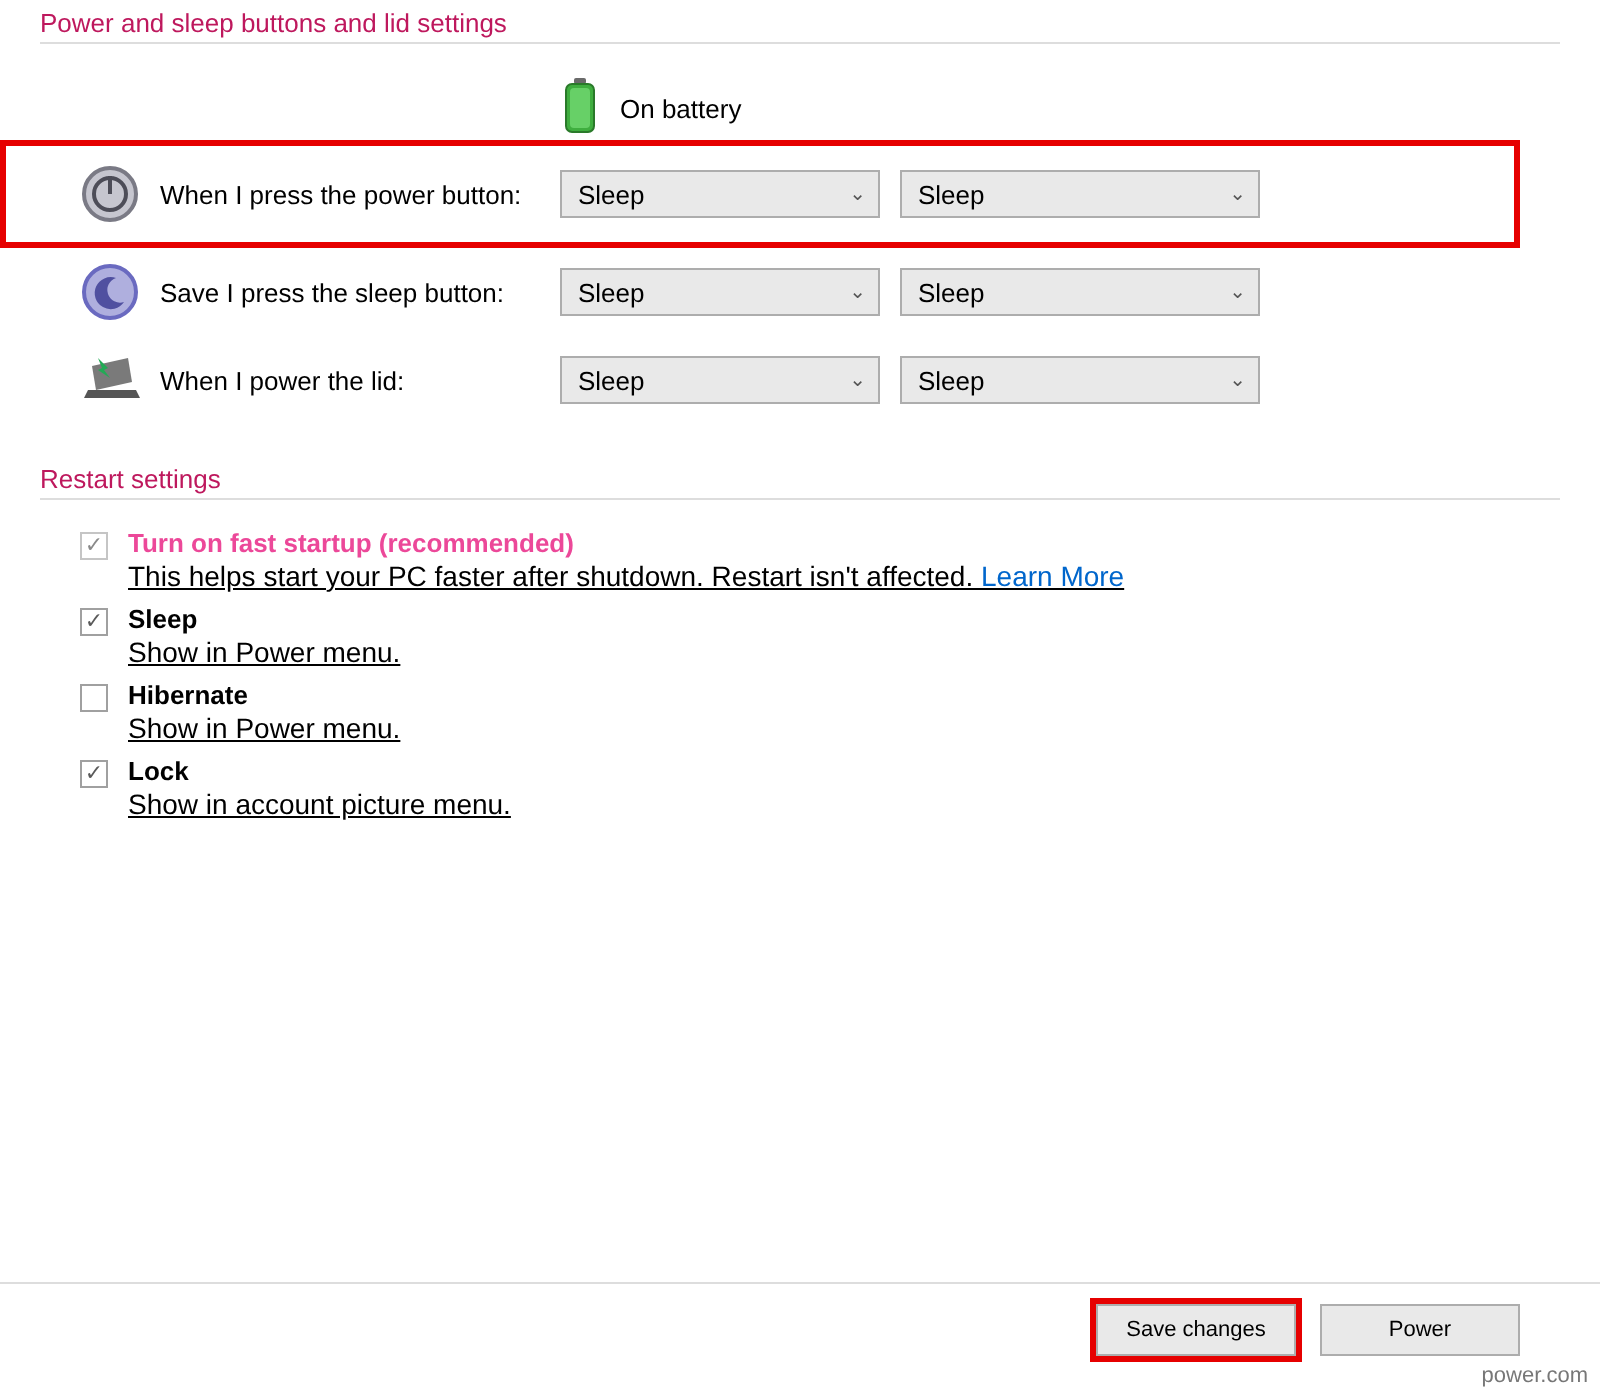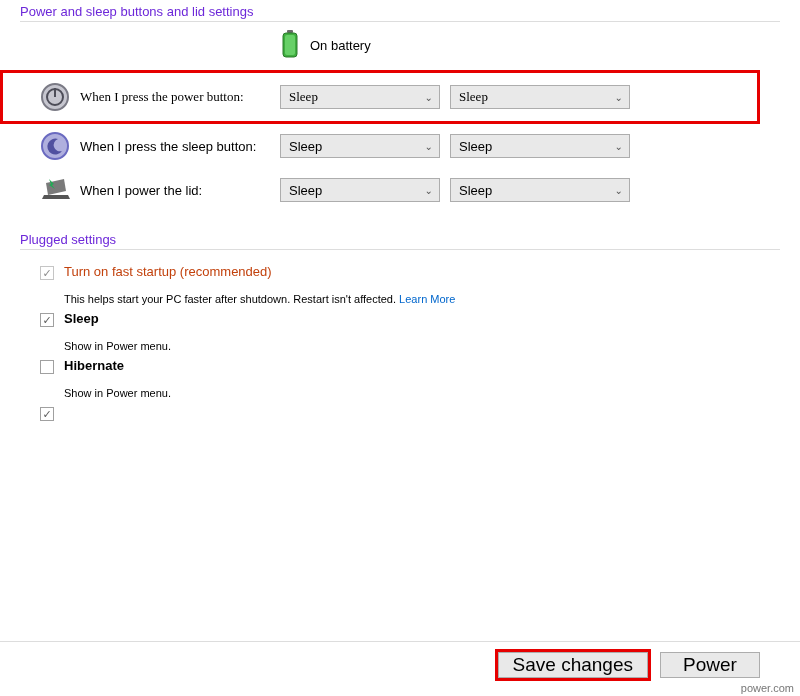--- a/index.html
+++ b/index.html
@@ -9,31 +9,31 @@
     font-family: "Segoe UI", Tahoma, sans-serif;
     font-size: 13px;
     color: #000;
     background: #fff;
     width: 800px;
     height: 696px;
     position: relative;
   }
   .section-title {
     font-size: 13px;
-    color: #6d28d9;
+    color: #be185d;
     padding: 4px 0 2px 20px;
   }
   .thin-divider {
     margin: 0 20px 8px 20px;
     border: none;
     border-top: 1px solid #ddd;
   }
   .header-row {
     display: flex;
-    align-items: flex-start;
+    align-items: flex-end;
     height: 40px;
   }
   .combo-col  { width: 170px; padding-right: 10px;}
   .combo-col2 { width: 190px; }
 
   .col-hdr { display:flex; align-items:center; gap:10px; }
   .col-hdr-txt { font-size:13px; }
 
   .opt-row {
     display: flex;
@@ -81,41 +81,41 @@
   }
   .chk.checked::after{
     content: "✓";
     font-size: 11px;
     line-height: 11px;
     color: #8a8a8a;
   }
   .chk.checked.primary::after{ color:#5a5a5a; }
   .chk.disabled{ border-color:#c5c5c5; }
   .chk-body { display:flex; flex-direction:column; }
-  .chk-title { font-weight:400; color:#c2410c; }
+  .chk-title { font-weight:700; color:#ec4899; }
   .chk-title.active { color:#000; font-weight:600; }
-  .chk-desc  { color:#000; font-size:11px; margin-top:14px; }
+  .chk-desc  { color:#000; font-size:14px; margin-top:1px;text-decoration:underline; }
   a.learn { color:#0066cc; text-decoration:none; }
   .footer-bar {
     position:absolute;
     left:0; right:0;
     bottom:18px;
     border-top:1px solid #ddd;
     padding-top:10px;
     display:flex;
     justify-content:flex-end;
     gap: 12px;
     padding-right: 40px;
   }
   .win-btn {
     min-width: 100px;
     height: 26px;
     background:#e9e9e9;
     border:1px solid #adadad;
-    font-size:19px;
+    font-size:11px;
     font-family:inherit;
     display:inline-flex;
     align-items:center;
     justify-content:center;
     padding: 0 14px;
   }
   .save-highlight{
     box-shadow: 0 0 0 3px #e60000;
   }
   .watermark{
@@ -137,21 +137,20 @@
   .ico-plug-wire{ stroke:#333; fill:none;}
 
   .row-wrap{
     margin: 0 40px 0 0;
   }
   .hl-row{
     display:flex;
     align-items:center;
     height:54px;
     padding-left:40px;
-    font-family:Liberation Serif, serif;
   }
 </style>
 </head>
 <body>
 
 <div class="power-section">
   <div class="section-title">Power and sleep buttons and lid settings</div>
   <hr class="thin-divider">
 
   <div class="header-row">
@@ -195,21 +194,21 @@
     </div>
   </div>
 
   <div class="opt-row">
     <div class="opt-icon">
       <svg width="30" height="30" viewBox="0 0 30 30">
         <circle cx="15" cy="15" r="13" class="ico-sleep-ring" stroke-width="2"></circle>
         <path d="M18 8 a8 8 0 1 0 4 12 a6 6 0 0 1 -4 -12" class="ico-sleep-glyph"></path>
       </svg>
     </div>
-    <div class="opt-label">When I press the sleep button:</div>
+    <div class="opt-label">Save I press the sleep button:</div>
     <div class="combo-col">
       <div class="combo">
         <span>Sleep</span>
         <span class="chev">⌄</span>
       </div>
     </div>
     <div class="combo-col2">
       <div class="combo" style="width:180px">
         <span>Sleep</span>
         <span class="chev">⌄</span>
@@ -235,21 +234,21 @@
     <div class="combo-col2">
       <div class="combo" style="width:180px">
         <span>Sleep</span>
         <span class="chev">⌄</span>
       </div>
     </div>
   </div>
 </div>
 
 <div class="shutdown-section">
-  <div class="section-title">Plugged settings</div>
+  <div class="section-title">Restart settings</div>
   <hr class="thin-divider">
 
   <div class="chk-row">
     <span class="chk checked disabled"></span>
     <div class="chk-body">
       <span class="chk-title">Turn on fast startup (recommended)</span>
       <span class="chk-desc">
         <span>This helps start your PC faster after shutdown. Restart isn't affected. </span><a href="#" class="learn">Learn More</a>
       </span>
     </div>
@@ -266,20 +265,24 @@
   <div class="chk-row">
     <span class="chk"></span>
     <div class="chk-body">
       <span class="chk-title active">Hibernate</span>
       <span class="chk-desc">Show in Power menu.</span>
     </div>
   </div>
 
   <div class="chk-row">
     <span class="chk checked primary"></span>
+    <div class="chk-body">
+      <span class="chk-title active">Lock</span>
+      <span class="chk-desc">Show in account picture menu.</span>
+    </div>
   </div>
 </div>
 
 <div class="footer-bar">
   <button class="win-btn save-highlight">Save changes</button>
   <button class="win-btn">Power</button>
 </div>
 
 <div class="watermark">power.com</div>
 

